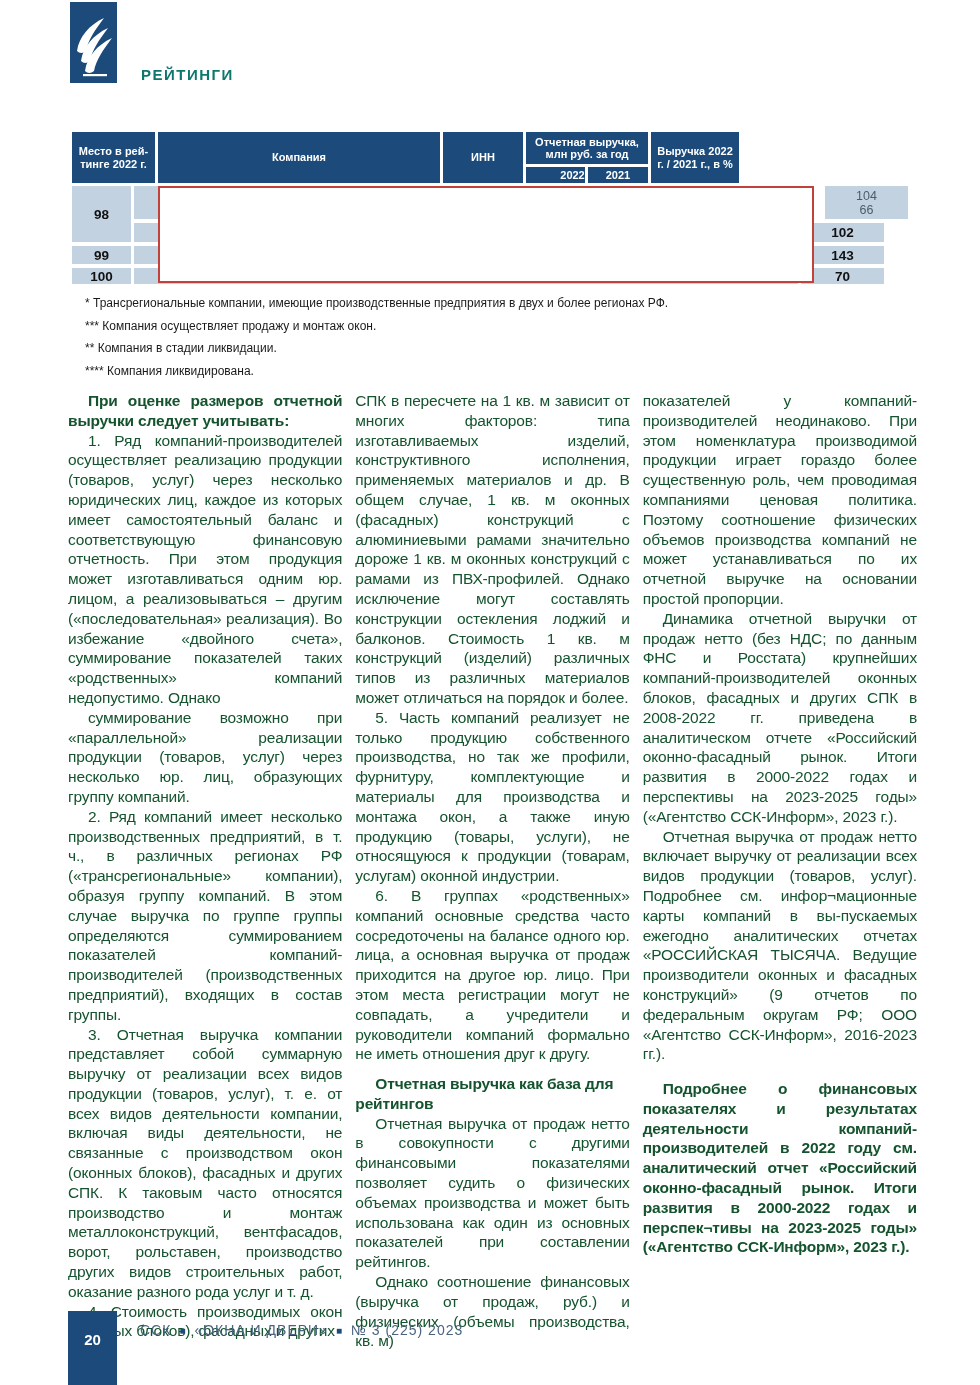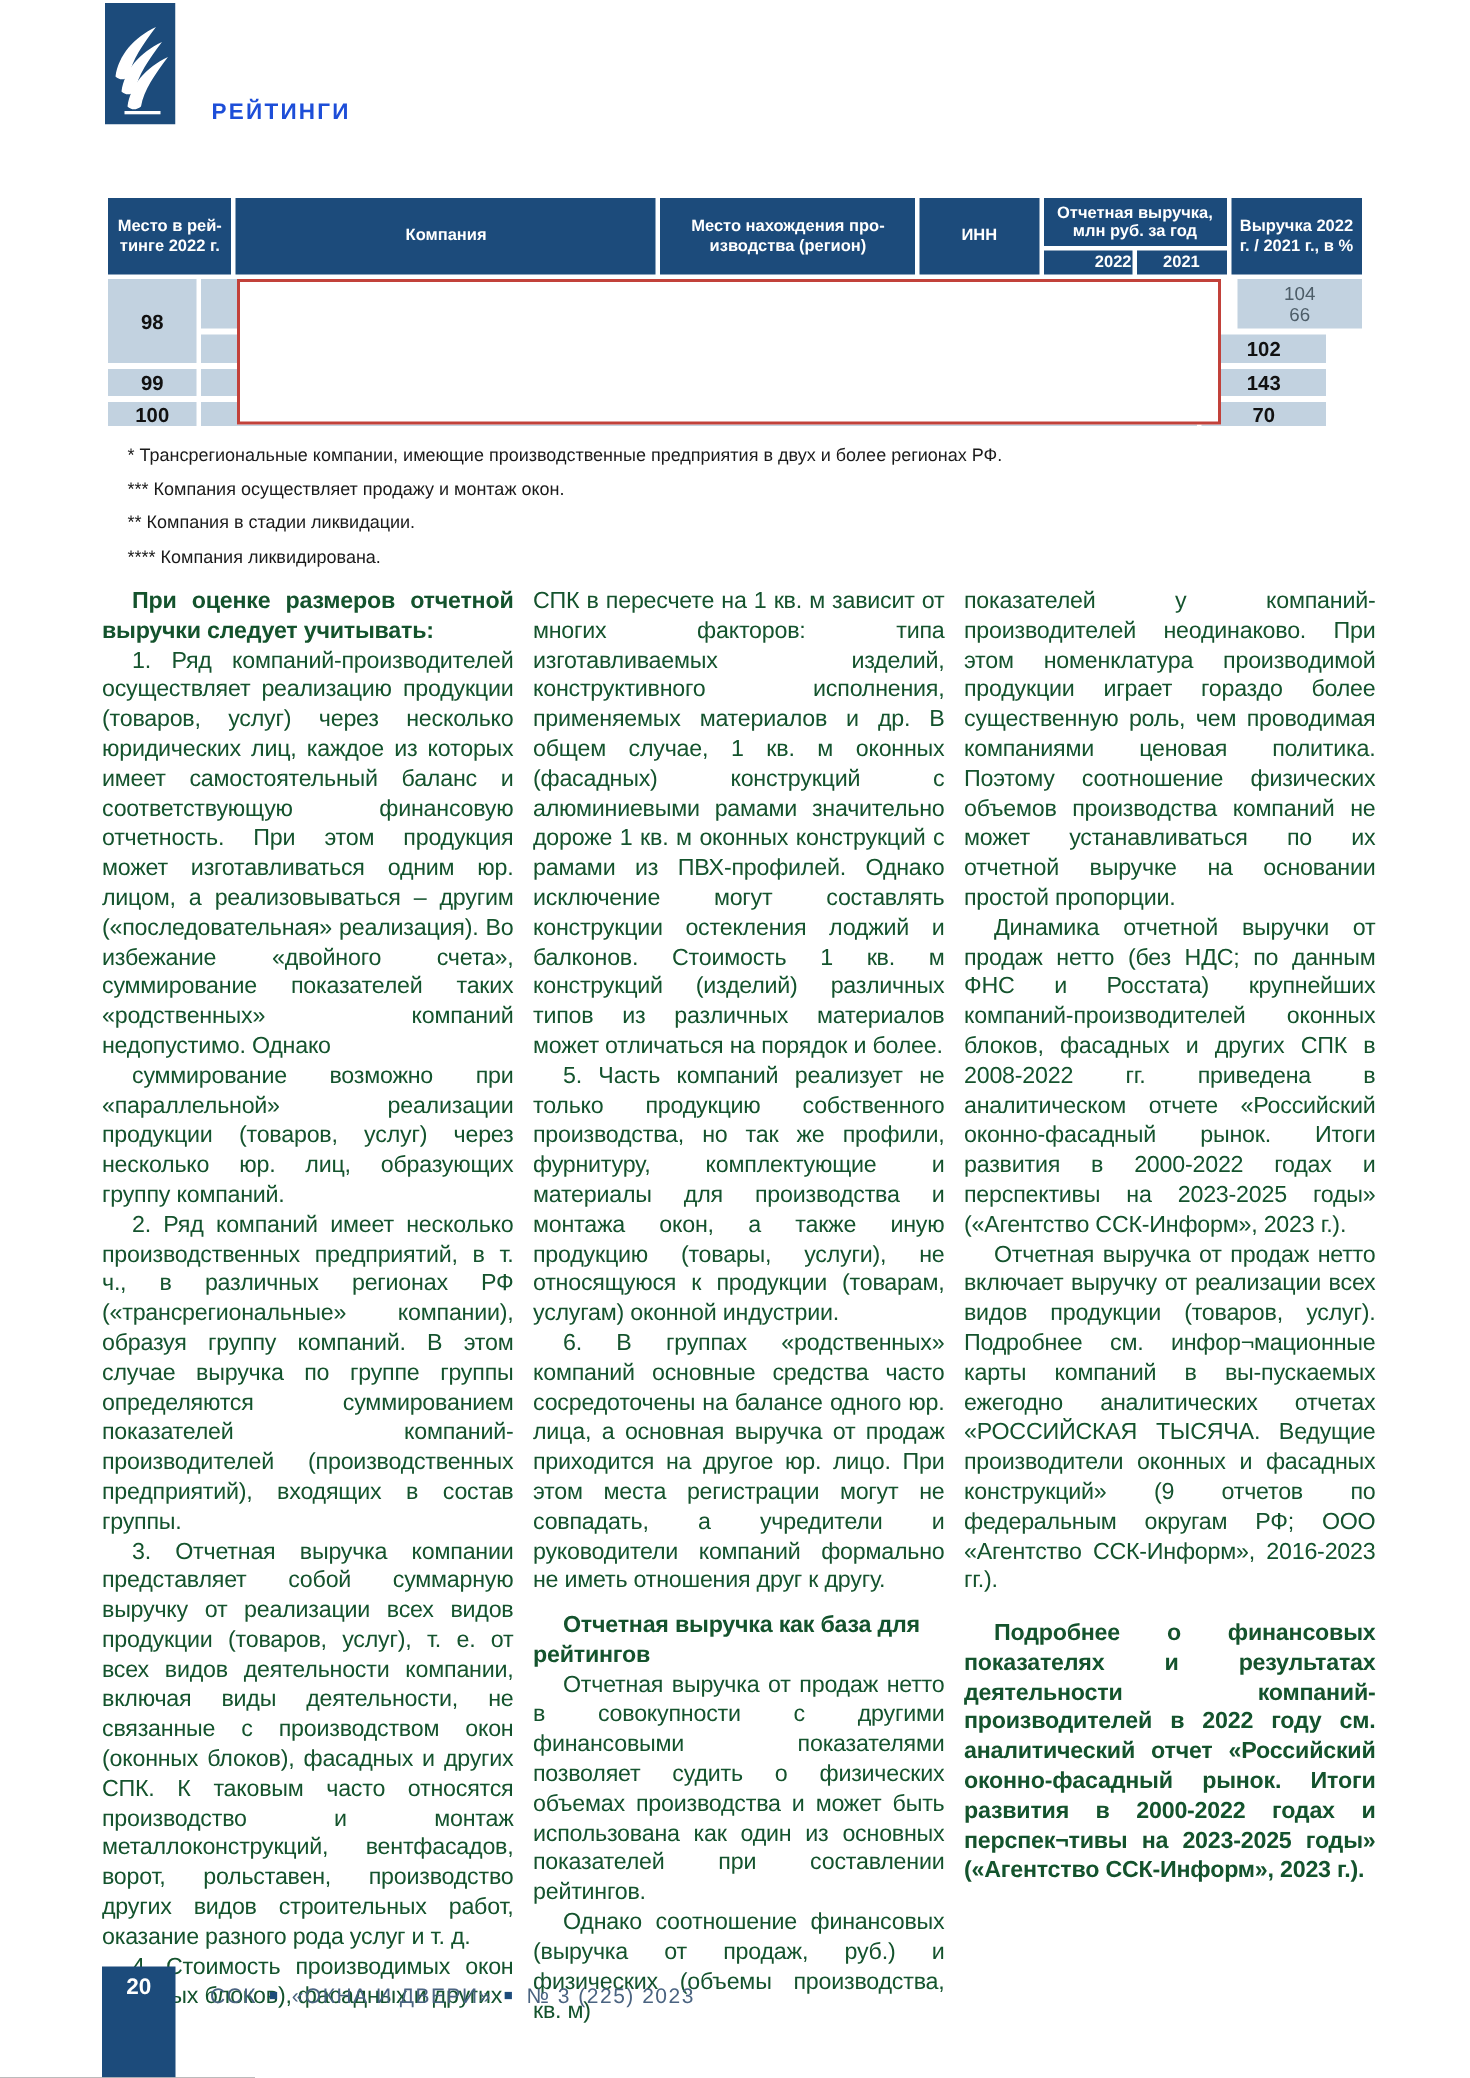--- a/index.html
+++ b/index.html
@@ -6,21 +6,21 @@
   html,body { background:#888; }
   .page {
     position:relative; width:980px; height:1385px; background:#ffffff;
     font-family:"Liberation Sans", sans-serif; overflow:hidden; margin:0 auto;
   }
 
   
   .logo-box { position:absolute; left:70px; top:2px; width:47px; height:81px; }
   .section-label {
     position:absolute; left:141px; top:66px;
-    font-size:15px; font-weight:bold; letter-spacing:1.5px; color:#1d4ed8;
+    font-size:15px; font-weight:bold; letter-spacing:1.5px; color:#0f766e;
   }
 
   
   .rtable { position:absolute; left:72px; top:132px; width:836px; }
   .thead { display:flex; gap:3px; height:51px; }
   .th {
     background:#1c4b7b; color:#ffffff; font-weight:bold; font-size:11px;
     line-height:12.5px; text-align:center; display:flex; align-items:center;
     justify-content:center; padding:1px 2px;
   }
@@ -69,21 +69,21 @@
   .article p { text-indent:20px; }
   .article p.noindent { text-indent:0; }
   .article p.lead { font-weight:bold; }
   .article p.subhead { font-weight:bold; margin-top:10px; text-align:left; }
   .article p.boldpara { font-weight:bold; margin-top:15px; }
 
   
   .pageno-box {
     position:absolute; left:68px; top:1311px; width:49px; height:74px;
     background:#1c4b7b; color:#ffffff; font-weight:bold; font-size:15px;
-    text-align:center; padding-top:5px;
+    text-align:center; padding-top:20px;
   }
   .footer-line {
     position:absolute; left:140px; top:1322px; font-size:14px;
     letter-spacing:1px; color:#4a6380; display:flex; align-items:center;
   }
   .sq { color:#1c4b7b; font-size:10px; margin:0 8px; }
 </style>
 </head>
 <body>
 
@@ -99,21 +99,20 @@
         <rect x="13" y="72" width="24" height="2.2"></rect>
       </g>
     </svg>
   </div>
   <div class="section-label">РЕЙТИНГИ</div>
 
   <div class="rtable">
     <div class="thead">
       <div class="th c1">Место в рей-тинге 2022 г.</div>
       <div class="th c2">Компания</div>
-      <div class="th c3">Место нахождения про-изводства (регион)</div>
       <div class="th c4">ИНН</div>
       <div class="th-group">
         <div class="th gtop">Отчетная выручка, млн руб. за год</div>
         <div class="gyears">
           <div class="th y22">2022</div>
           <div class="th y21">2021</div>
         </div>
       </div>
       <div class="th c7">Выручка 2022 г. / 2021 г., в %</div>
     </div>

